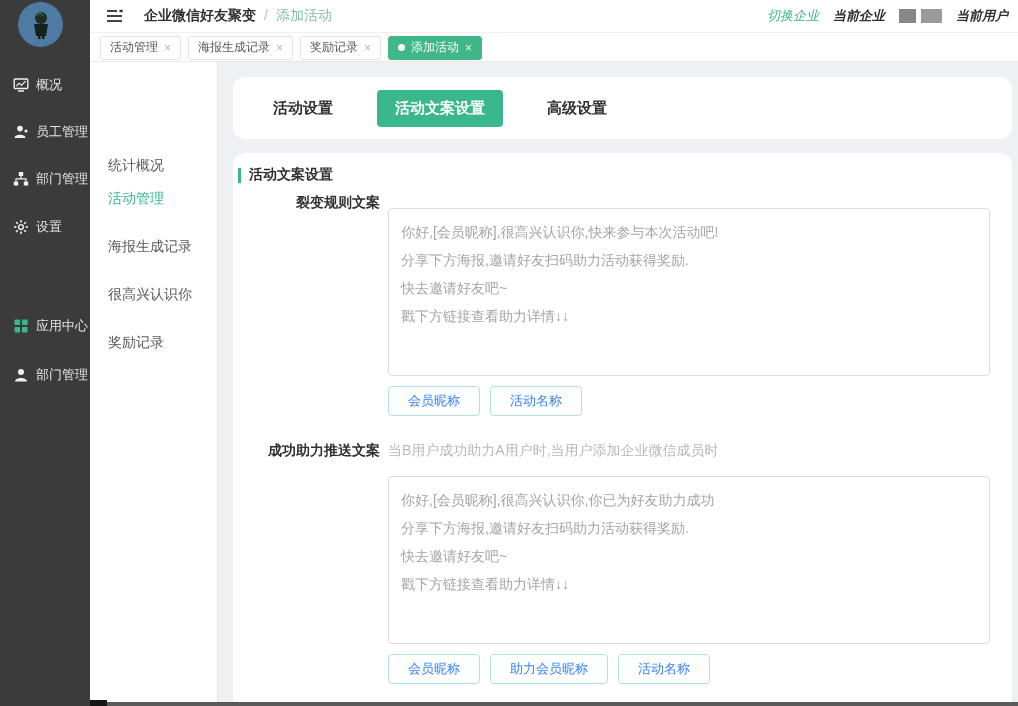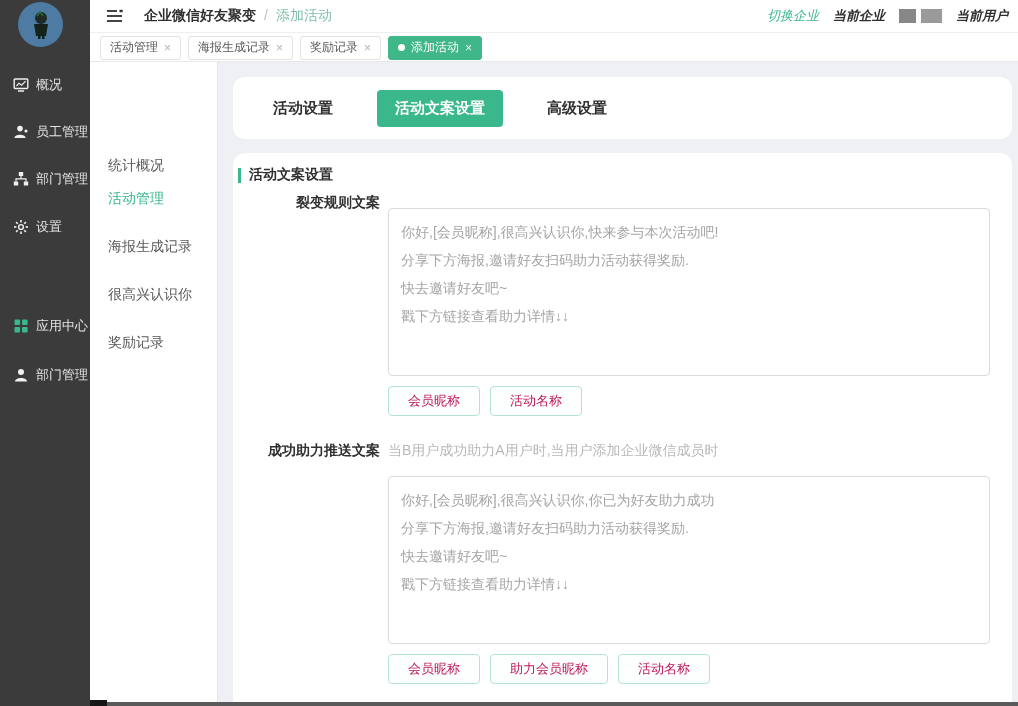--- a/index.html
+++ b/index.html
@@ -54,21 +54,21 @@
   .section-title { display:flex; align-items:center; gap:8px; font-size:14px; font-weight:bold; color:#303030; }
   .section-bar { width:3px; height:15px; background:#3bb78c; }
 
   .frow { display:flex; margin-top:8px; }
   .frow + .frow { margin-top:24px; }
   .flabel { width:150px; flex:0 0 150px; text-align:right; padding-right:8px; font-size:14px; font-weight:bold; color:#303030; line-height:20px; }
   .fcontent { flex:1; min-width:0; }
   .fhint { font-size:14px; color:#b9b9b9; line-height:20px; }
   .ftextarea { display:block; margin-top:16px; width:602px; height:168px; border:1px solid #dcdcdc; border-radius:4px; background:#fff; resize:none; padding:9px 12px; font-family:"Liberation Sans","DejaVu Sans",sans-serif; font-size:14px; line-height:28px; color:#a5a5a5; outline:none; }
   .tagbtns { margin-top:10px; display:flex; gap:10px; }
-  .tagbtn { height:30px; padding:0 19px; border:1px solid #b4e4d0; border-radius:4px; background:#fcfffe; color:#be185d; font-size:13px; display:inline-flex; align-items:center; cursor:pointer; }
+  .tagbtn { height:30px; padding:0 19px; border:1px solid #b4e4d0; border-radius:4px; background:#fcfffe; color:#3b82f6; font-size:13px; display:inline-flex; align-items:center; cursor:pointer; }
 
   
   .bottom-strip { position:absolute; left:90px; right:0; bottom:0; height:4px; background:#5a5a5a; z-index:6; }
   .bottom-strip i { position:absolute; left:0; bottom:0; width:17px; height:6px; background:#161616; }
 </style>
 </head>
 <body>
 
 <div class="app">
 

